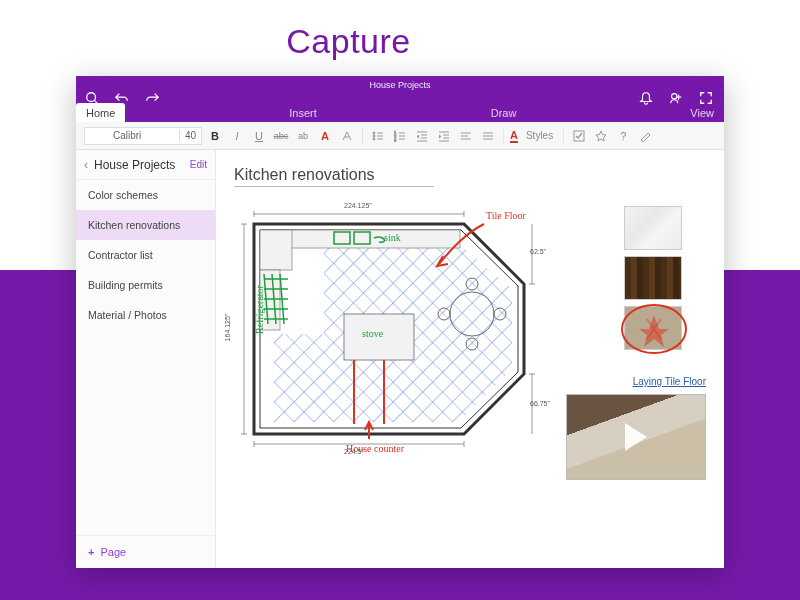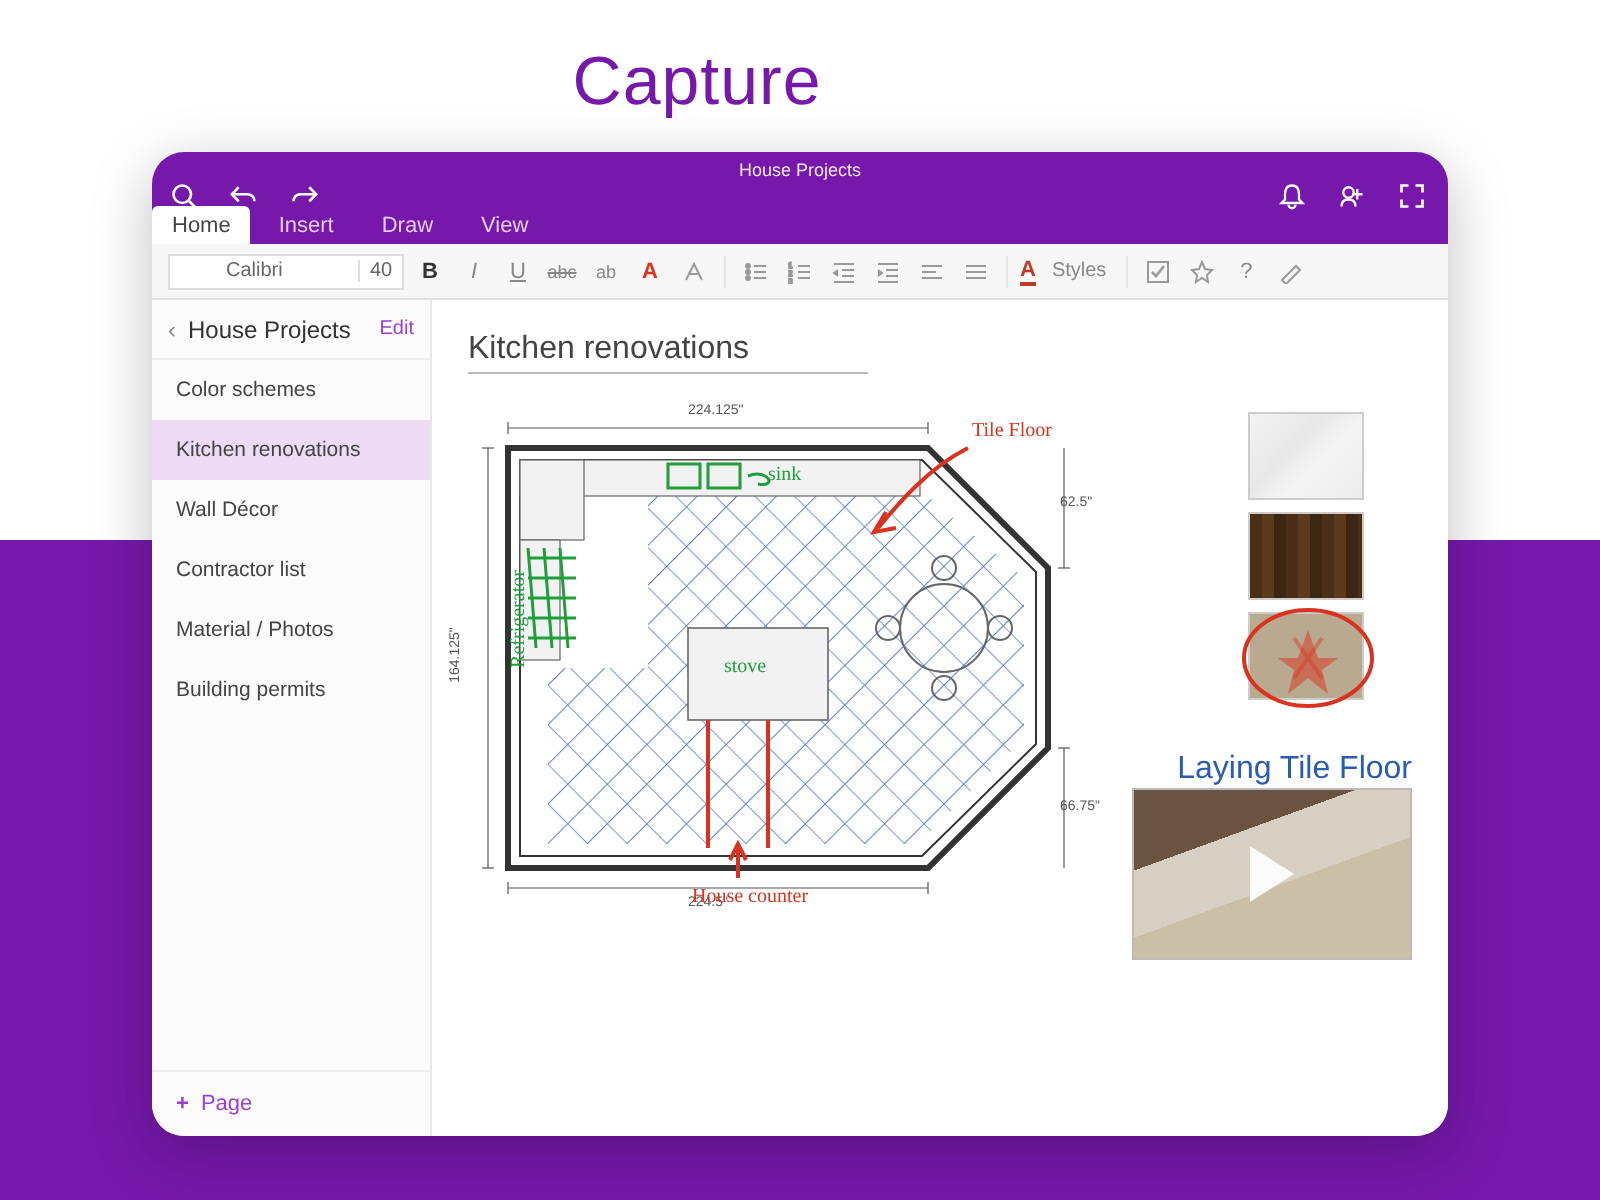--- a/index.html
+++ b/index.html
@@ -1,27 +1,27 @@
 <!DOCTYPE html>
 <html><head>
 <meta charset="utf-8">
 <style>
   * { box-sizing: border-box; margin: 0; padding: 0; }
   html, body { width: 800px; height: 600px; font-family: -apple-system, "Segoe UI", sans-serif; overflow: hidden; }
   .stage { position: relative; width: 800px; height: 600px; background: #fff; }
   .bg-purple { position: absolute; left: 0; top: 270px; width: 800px; height: 330px; background: #7619ab; }
   .hero { position: absolute; top: 22px; left: 0; width: 697px; text-align: center; font-size: 34px; font-weight: 300; color: #7619ab; letter-spacing: .5px; }
-  .app { position: absolute; left: 76px; top: 76px; width: 648px; height: 492px; background: #fff; border-radius: 16px; box-shadow: 0 8px 30px rgba(0,0,0,.25); overflow: hidden; display: flex; flex-direction: column; }
+  .app { position: absolute; left: 76px; top: 76px; width: 648px; height: 492px; background: #fff; border-radius: 0; box-shadow: 0 8px 30px rgba(0,0,0,.25); overflow: hidden; display: flex; flex-direction: column; }
   .titlebar { background: #7619ab; color: #fff; height: 46px; position: relative; }
   .tb-left { position: absolute; left: 8px; top: 14px; display: flex; gap: 14px; }
   .tb-right { position: absolute; right: 10px; top: 14px; display: flex; gap: 14px; }
   .tb-icon { width: 16px; height: 16px; display: inline-flex; align-items: center; justify-content: center; }
   .tb-icon svg { stroke: #fff; fill: none; }
   .notebook-name { position: absolute; left: 0; right: 0; top: 4px; text-align: center; font-size: 9px; opacity: .9; }
-  .tabs { position: absolute; left: 0; right: 0; bottom: 0; display: flex; justify-content: flex-start; gap: 4px; font-size: 11px; }
+  .tabs { position: absolute; left: 0; right: 0; bottom: 0; display: flex; justify-content: space-between; gap: 4px; font-size: 11px; }
   .tab { padding: 4px 10px 3px; color: #e4cff3; cursor: pointer; }
   .tab.active { background: #fff; color: #444; border-radius: 3px 3px 0 0; }
   .ribbon { height: 28px; background: #f7f7f7; border-bottom: 1px solid #e0e0e0; display: flex; align-items: center; padding: 0 0 0 8px; gap: 4px; }
   .fontbox { display: flex; align-items: center; border: 1px solid #ddd; background: #fff; height: 18px; font-size: 10px; color: #666; }
   .fontname { width: 70px; padding: 0 4px; margin-left: 24px; }
   .fontsize { width: 22px; text-align: center; border-left: 1px solid #ddd; }
   .rbtn { width: 18px; height: 18px; display: inline-flex; align-items: center; justify-content: center; font-size: 11px; color: #888; cursor: pointer; }
   .rbtn svg { stroke: #999; fill: none; }
   .rsep { width: 1px; height: 16px; background: #e5e5e5; margin: 0 2px; }
   .styles-lbl { font-size: 10px; color: #888; padding: 0 4px; }
@@ -42,21 +42,21 @@
   .dims { position: absolute; font-size: 7px; color: #555; }
   .hand { font-family: "Comic Sans MS", cursive; font-size: 10px; }
   .red { color: #d9321e; }
   .green { color: #1f9e3c; }
   .floor-title { position: absolute; right: 20px; top: 14px; width: 100px; text-align: center; font-size: 14px; color: #222; line-height: 1.15; }
   .swatches { position: absolute; right: 40px; top: 56px; width: 60px; display: flex; flex-direction: column; gap: 6px; }
   .swatch { width: 58px; height: 44px; border: 1px solid #ccc; }
   .swatch.marble { background: linear-gradient(135deg,#f3f3f3,#e9e8e8 40%,#f5f5f5 60%,#ececec); }
   .swatch.wood { background: repeating-linear-gradient(90deg,#4a2f17 0 6px,#5c3a1d 6px 12px,#3d2713 12px 18px); }
   .swatch.tile { background: #b9a98f; position: relative; }
-  .link { position: absolute; right: 18px; top: 226px; font-size: 16px; color: #2a5db0; cursor: pointer; }
+  .link { position: absolute; right: 18px; top: 226px; font-size: 10px; color: #2a5db0; text-decoration: underline; cursor: pointer; }
   .video { position: absolute; right: 18px; top: 244px; width: 140px; height: 86px; background: linear-gradient(160deg,#6b5342 0 30%,#d8cfc3 30% 55%,#cbbfa8 55% 100%); display: flex; align-items: center; justify-content: center; border: 1px solid #bbb; }
   .play { width: 0; height: 0; border-top: 14px solid transparent; border-bottom: 14px solid transparent; border-left: 22px solid rgba(255,255,255,.9); }
 </style>
 </head>
 <body>
 
 <div class="stage">
   <div class="bg-purple"></div>
   <div class="hero">Capture</div>
 
@@ -204,24 +204,23 @@
 
       <div class="sidebar">
         <div class="sec-head">
           <span class="back">‹</span>
           <span class="name">House Projects</span>
           <span class="edit">Edit</span>
         </div>
         <div class="page-list">
           <div class="page-item">Color schemes</div>
           <div class="page-item selected">Kitchen renovations</div>
-          <div class="page-item">Wall Décor</div>
           <div class="page-item">Contractor list</div>
+          <div class="page-item">Building permits</div>
           <div class="page-item">Material / Photos</div>
-          <div class="page-item">Building permits</div>
         </div>
         <div class="add-page">Page</div>
       </div>
 
       <div class="canvas">
         <div class="page-title">Kitchen renovations</div>
 
         <div class="plan">
           <svg width="310" height="260" viewBox="0 0 310 260">
 

